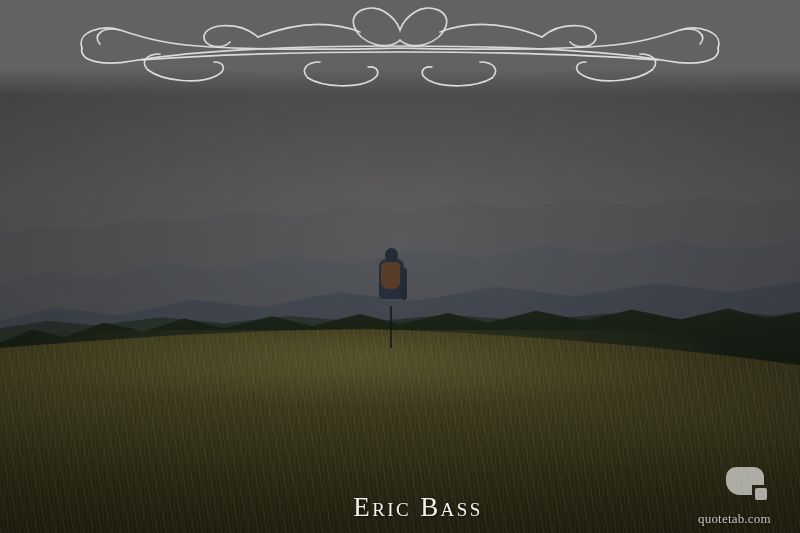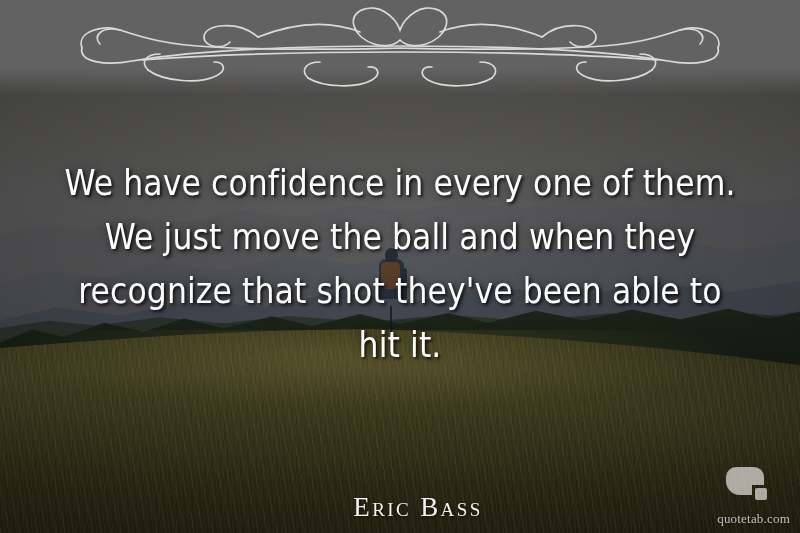--- a/index.html
+++ b/index.html
@@ -193,21 +193,21 @@
   
   #watermark {
     position:absolute; right:10px; bottom:6px;
     width:92px; height:62px;
   }
   #watermark .logo-mark {
     position:absolute; right:14px; top:0; width:52px; height:44px;
   }
   #watermark .wm-text {
     position:absolute; left:0; bottom:0; width:92px;
-    text-align:right;
+    text-align:left;
     color:rgba(255,255,255,.72);
     font-family:"Liberation Serif","DejaVu Serif", serif;
     font-size:13px;
     letter-spacing:.2px;
     text-shadow:0 1px 2px rgba(0,0,0,.5);
   }
 </style>
 </head>
 <body>
 
@@ -271,21 +271,20 @@
         <path d="M580 66 C 564 78, 528 80, 512 72 C 500 66, 504 58, 514 58"></path>
         <path d="M580 66 C 588 58, 582 50, 568 50"></path>
 
         <path d="M48 26 C 30 22, 20 32, 28 40"></path>
 
         <path d="M608 26 C 626 22, 636 32, 628 40"></path>
       </g>
     </svg>
   </div>
 
-  <div id="quote-text">We have confidence in every one of them. We just move the ball and when they recognize that shot they've been able to hit it.</div>
 
   <div id="author-name">Eric Bass</div>
 
   <div id="watermark">
     <div class="logo-mark">
       <svg viewBox="0 0 52 44" width="52" height="44" xmlns="http://www.w3.org/2000/svg">
         <path d="M12 2 H30 A10 10 0 0 1 40 12 V20 H28 V30 H16 A14 14 0 0 1 2 16 V12
                  A10 10 0 0 1 12 2 Z" fill="rgba(255,255,255,0.62)"></path>
         <rect x="31" y="23" width="12" height="12" rx="2" fill="rgba(255,255,255,0.62)"></rect>
       </svg>

